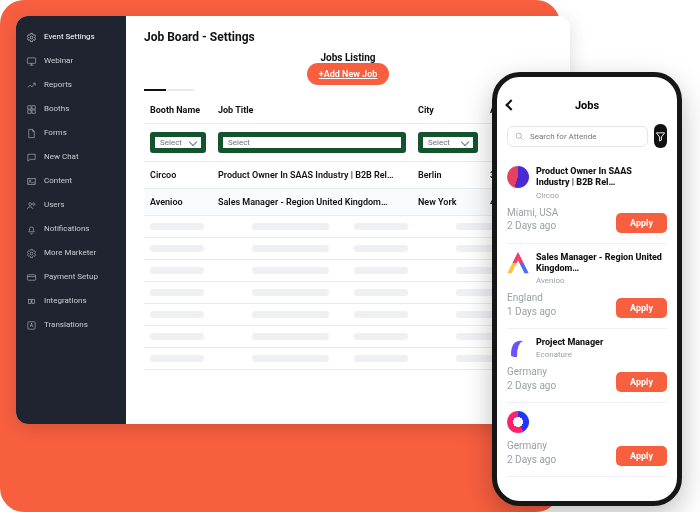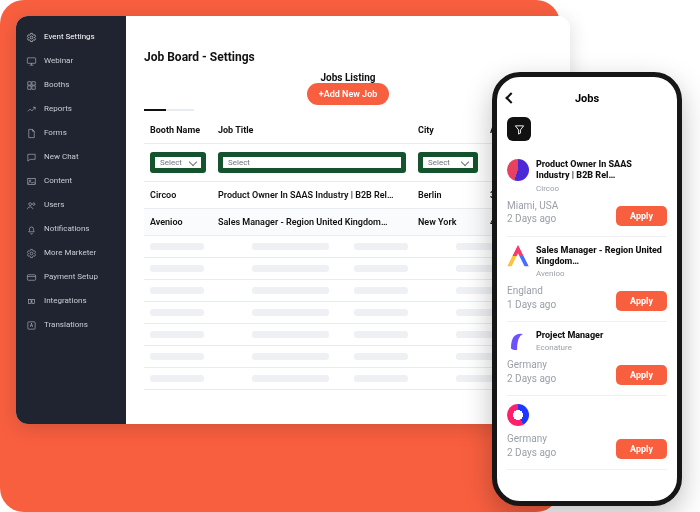--- a/index.html
+++ b/index.html
@@ -10,25 +10,25 @@
 
   
   .desktop { position:absolute; left:16px; top:16px; width:554px; height:408px; background:#fff; border-radius:12px; box-shadow:0 4px 20px rgba(0,0,0,.15); display:flex; z-index:1; overflow:hidden; }
   .sidebar { width:110px; background:#1f2430; color:#d9dce2; font-size:8px; padding:10px 0; display:flex; flex-direction:column; gap:1px; }
   .side-item { display:flex; align-items:flex-start; gap:7px; padding:6px 10px; cursor:pointer; color:#c8ccd4; }
   .side-item:first-child { color:#fff; }
   .side-icon { width:11px; height:11px; flex-shrink:0; display:flex; align-items:center; justify-content:center; }
   .side-icon svg { width:11px; height:11px; stroke:#c8ccd4; fill:none; stroke-width:1.2; }
   .side-item:first-child .side-icon svg { stroke:#fff; }
 
-  .main { flex:1; padding:14px 18px; display:flex; flex-direction:column; min-width:0;justify-content:center; }
+  .main { flex:1; padding:14px 18px; display:flex; flex-direction:column; min-width:0; }
   .page-title { font-size:12px; font-weight:700; color:#111; margin-bottom:8px; }
   .subhead-row { display:flex; align-items:center; justify-content:space-between; margin-bottom:4px;flex-direction:column; }
   .subhead { font-size:10px; font-weight:700; color:#111; }
-  .add-btn { background:#f85f3f; color:#fff; border:none; border-radius:14px; padding:6px 12px; font-size:9px; font-weight:600; cursor:pointer; }
+  .add-btn { background:#f85f3f; color:#fff; border:none; border-radius:14px; padding:6px 12px; font-size:9px; font-weight:600; cursor:pointer;text-decoration:underline; }
   .tab-indicator { width:50px; height:2px; background:#e9ecef; margin-bottom:6px; position:relative; }
   .tab-indicator::before { content:""; position:absolute; left:0; top:0; width:22px; height:2px; background:#111; }
 
   .table { font-size:9px; }
   .thead, .frow, .trow, .skrow { display:flex; border-bottom:1px solid #e9ecef; }
   .th, .fcell, .td { padding:8px 6px; flex:1; min-width:0; white-space:nowrap; overflow:hidden; text-overflow:ellipsis; }
   .col-booth { flex:0 0 68px; }
   .col-title { flex:1 1 auto; }
   .col-city { flex:0 0 72px; }
   .col-app  { flex:0 0 68px; }
@@ -37,21 +37,21 @@
   .select .chev { width:6px; height:6px; border-right:1px solid #6c757d; border-bottom:1px solid #6c757d; transform:rotate(45deg); margin-top:-2px; }
   .td { color:#111; font-weight:600; font-size:9px; }
   .trow.alt { background:#fafbfc; }
   .skrow { padding:0; }
   .skcell { flex:1; padding:7px 6px; }
   .sk { height:7px; background:#eef0f3; border-radius:3px; }
   .col-booth.skcell .sk{width:60%}.col-title.skcell .sk{width:85%}.col-city.skcell .sk{width:60%}.col-app.skcell .sk{width:60%}
 
   
   .phone { position:absolute; right:18px; top:72px; width:190px; height:434px; background:#fff; border:5px solid #161616; border-radius:28px; z-index:2; box-shadow:0 10px 28px rgba(0,0,0,.25); overflow:hidden; }
-  .phone-inner { width:100%; height:100%; padding:10px 10px 0 10px; overflow:hidden; }
+  .phone-inner { width:100%; height:100%; padding:17px 10px 0 10px; overflow:hidden; }
   .phone-header { display:flex; align-items:center; justify-content:center; position:relative; height:22px; }
   .phone-back { position:absolute; left:0; top:50%; transform:translateY(-50%); width:8px; height:8px; border-left:2px solid #111; border-bottom:2px solid #111; transform:translateY(-50%) rotate(45deg); cursor:pointer; }
   .phone-title { font-size:11px; font-weight:700; }
   .search-row { display:flex; align-items:center; gap:6px; margin:8px 0 10px 0; }
   .search-box { flex:1; display:flex; align-items:center; gap:6px; border:1px solid #e2e5ea; border-radius:6px; padding:5px 7px; }
   .search-box svg { width:9px; height:9px; stroke:#9aa0a9; fill:none; stroke-width:2; }
   .search-box input { border:none; outline:none; font-size:8px; flex:1; color:#111; }
   .filter-btn { width:24px; height:24px; background:#111; border-radius:6px; display:flex; align-items:center; justify-content:center; cursor:pointer; }
   .filter-btn svg { width:11px; height:11px; stroke:#fff; fill:none; stroke-width:2; }
 
@@ -96,36 +96,36 @@
             <rect x="3" y="4" width="18" height="12" rx="1"></rect>
             <line x1="8" y1="20" x2="16" y2="20"></line>
             <line x1="12" y1="16" x2="12" y2="20"></line>
           </svg>
         </span>
         <span>Webinar</span>
       </div>
       <div class="side-item">
         <span class="side-icon">
           <svg viewBox="0 0 24 24">
+            <polyline points="4 16 9 11 13 15 20 7"></polyline>
+            <polyline points="15 7 20 7 20 12"></polyline>
+          </svg>
+        </span>
+        <span>Reports</span>
+      </div>
+      <div class="side-item">
+        <span class="side-icon">
+          <svg viewBox="0 0 24 24">
             <rect x="4" y="4" width="7" height="7"></rect>
             <rect x="13" y="4" width="7" height="7"></rect>
             <rect x="4" y="13" width="7" height="7"></rect>
             <rect x="13" y="13" width="7" height="7"></rect>
           </svg>
         </span>
         <span>Booths</span>
-      </div>
-      <div class="side-item">
-        <span class="side-icon">
-          <svg viewBox="0 0 24 24">
-            <polyline points="4 16 9 11 13 15 20 7"></polyline>
-            <polyline points="15 7 20 7 20 12"></polyline>
-          </svg>
-        </span>
-        <span>Reports</span>
       </div>
       <div class="side-item">
         <span class="side-icon">
           <svg viewBox="0 0 24 24">
             <path d="M6 3h8l4 4v14H6z"></path>
             <path d="M14 3v4h4"></path>
           </svg>
         </span>
         <span>Forms</span>
       </div>
@@ -355,20 +355,27 @@
   </div>
 </div>
 
 <div class="phone">
   <div class="phone-inner">
     <div class="phone-header">
       <span class="phone-back"></span>
       <span class="phone-title">Jobs</span>
     </div>
     <div class="search-row">
+      <div class="search-box">
+        <svg viewBox="0 0 24 24">
+            <circle cx="10" cy="10" r="7"></circle>
+            <line x1="20" y1="20" x2="15" y2="15"></line>
+          </svg>
+        <input placeholder="Search for Attende" style="">
+      </div>
       <div class="filter-btn">
         <svg viewBox="0 0 24 24">
             <polygon points="3 4 21 4 14 13 14 20 10 22 10 13 3 4"></polygon>
           </svg>
       </div>
     </div>
     <div class="jobs-list" id="jobs-list">
         <div class="jobcard">
           <div class="jobcard-top">
             <div class="job-icon ic-a"></div>

